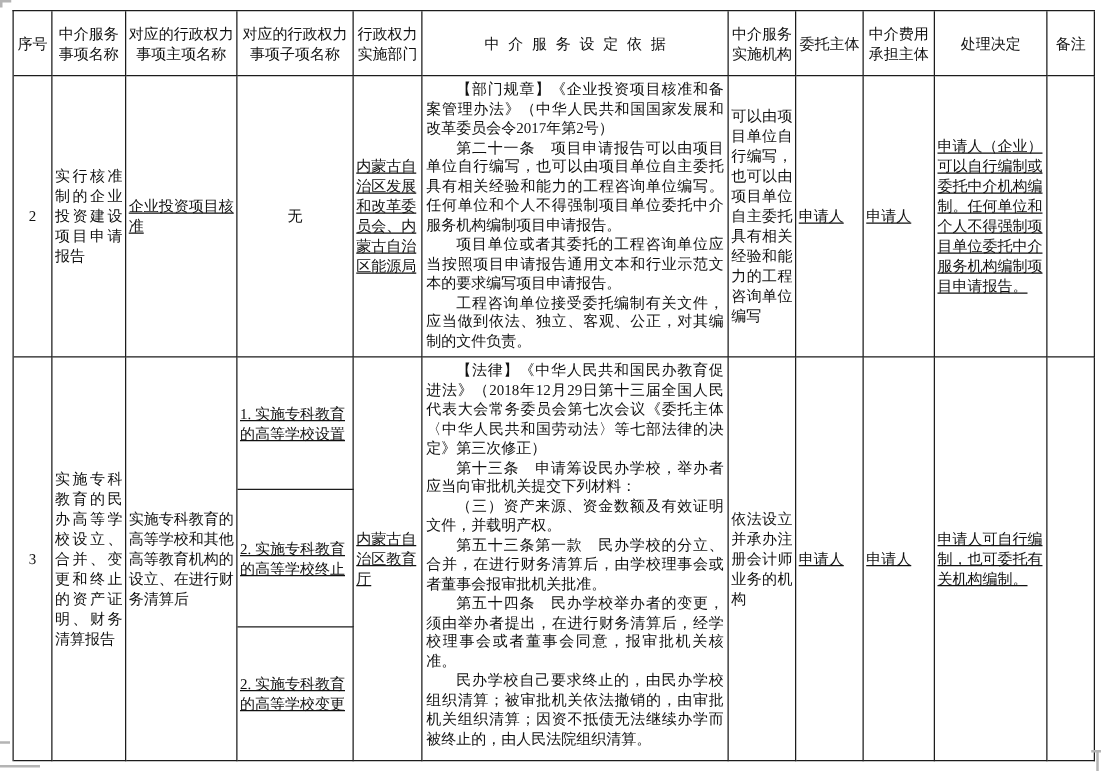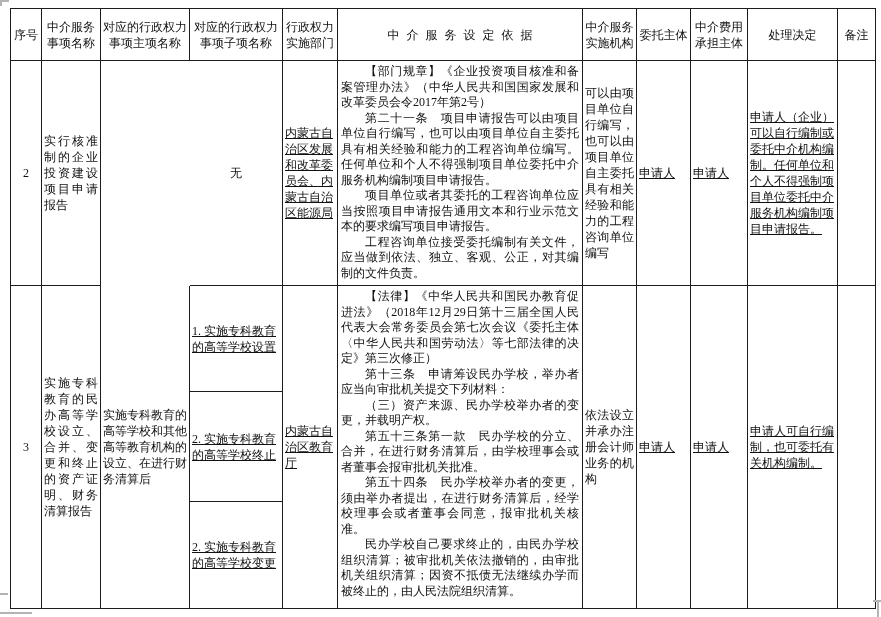--- a/index.html
+++ b/index.html
@@ -75,20 +75,23 @@
     <div class="cell th" style="grid-area:1/11">
         <div class="tx">备注</div>
       </div>
 
     <div class="cell" style="grid-area:2/1">
         <div class="tx">2</div>
       </div>
     <div class="cell jt" style="grid-area:2/2">
         <div class="tx">实行核准制的企业投资建设项目申请报告</div>
       </div>
+    <div class="cell left" style="grid-area:2/3">
+        <div class="tx">企业投资项目核准</div>
+      </div>
     <div class="cell" style="grid-area:2/4">
         <div class="tx">无</div>
       </div>
     <div class="cell left" style="grid-area:2/5">
         <div class="tx">内蒙古自治区发展和改革委员会、内蒙古自治区能源局</div>
       </div>
     <div class="cell basis" style="grid-area:2/6">
         <p>【部门规章】《企业投资项目核准和备案管理办法》（中华人民共和国国家发展和改革委员会令2017年第2号）</p>
         <p>第二十一条　项目申请报告可以由项目单位自行编写，也可以由项目单位自主委托具有相关经验和能力的工程咨询单位编写。任何单位和个人不得强制项目单位委托中介服务机构编制项目申请报告。</p>
         <p>项目单位或者其委托的工程咨询单位应当按照项目申请报告通用文本和行业示范文本的要求编写项目申请报告。</p>
@@ -127,21 +130,21 @@
       </div>
     <div class="cell left" style="grid-area:5/4">
         <div class="tx">2. 实施专科教育的高等学校变更</div>
       </div>
     <div class="cell left" style="grid-area:3/5/span 3">
         <div class="tx">内蒙古自治区教育厅</div>
       </div>
     <div class="cell basis" style="grid-area:3/6/span 3">
         <p>【法律】《中华人民共和国民办教育促进法》（2018年12月29日第十三届全国人民代表大会常务委员会第七次会议《委托主体〈中华人民共和国劳动法〉等七部法律的决定》第三次修正）</p>
         <p>第十三条　申请筹设民办学校，举办者应当向审批机关提交下列材料：</p>
-        <p>（三）资产来源、民办学校举办者的变更，并载明产权。</p>
+        <p>（三）资产来源、资金数额及有效证明文件，并载明产权。</p>
         <p>第五十三条第一款　民办学校的分立、合并，在进行财务清算后，由学校理事会或者董事会报审批机关批准。</p>
         <p>第五十四条　民办学校举办者的变更，须由举办者提出，在进行财务清算后，经学校理事会或者董事会同意，报审批机关核准。</p>
         <p>民办学校自己要求终止的，由民办学校组织清算；被审批机关依法撤销的，由审批机关组织清算；因资不抵债无法继续办学而被终止的，由人民法院组织清算。</p>
       </div>
     <div class="cell jt" style="grid-area:3/7/span 3">
         <div class="tx">依法设立并承办注册会计师业务的机构</div>
       </div>
     <div class="cell left" style="grid-area:3/8/span 3">
         <div class="tx">申请人</div>
       </div>

